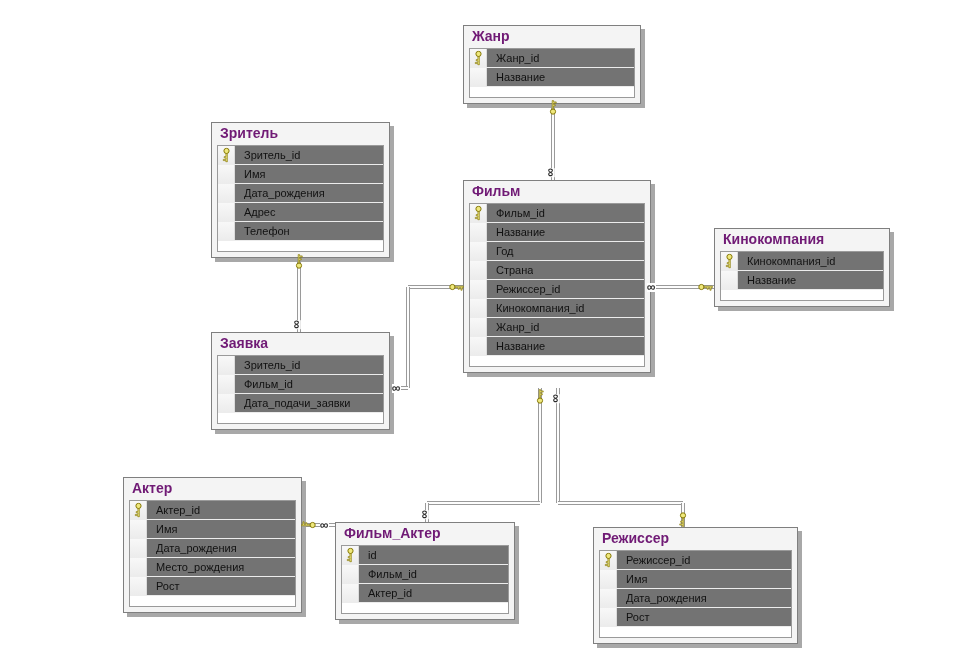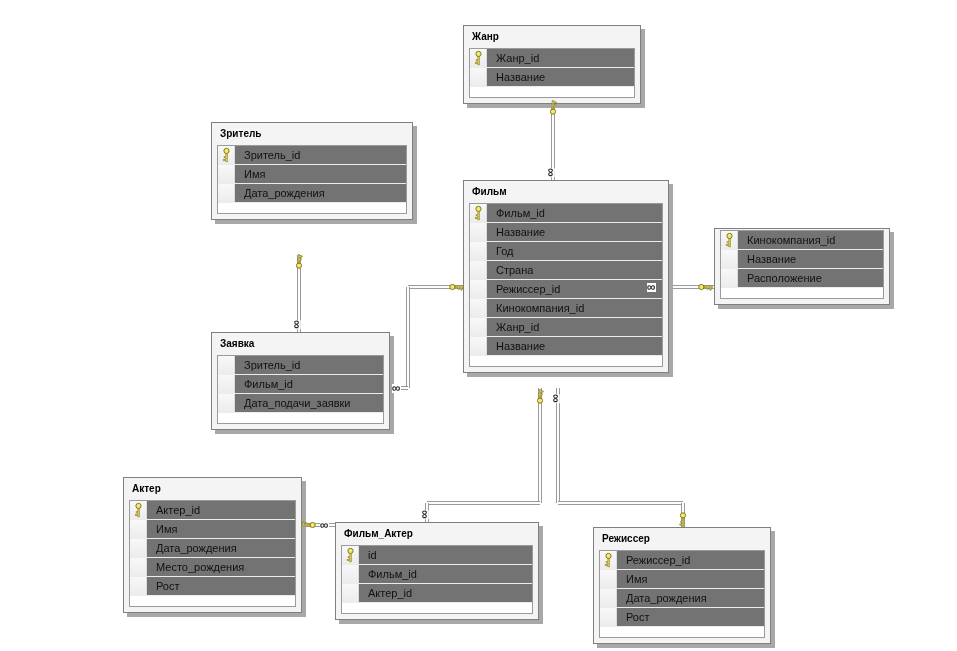--- a/index.html
+++ b/index.html
@@ -6,21 +6,21 @@
   .canvas{
     position:relative;width:957px;height:651px;background:#ffffff;overflow:hidden;
     font-family:"Liberation Sans","DejaVu Sans",sans-serif;
   }
   
   .table-window{
     position:absolute;background:#f4f4f4;border:1px solid #7f7f7f;
     box-shadow:4px 4px 0 #a8a8a8;box-sizing:border-box;padding:1px 5px 5px 5px;z-index:3;
   }
   .table-title{
-    font-size:10px;font-weight:bold;color:#000000;padding:2px 2px 2px 3px;height:17px;
+    font-size:14px;font-weight:bold;color:#701a75;padding:2px 2px 2px 3px;height:17px;
     line-height:15px;white-space:nowrap;overflow:hidden;cursor:default;
   }
   .table-grid{background:#737373;border:1px solid #9a9a9a;}
   .table-row{display:flex;height:19px;box-sizing:border-box;border-bottom:1px solid #ececec;}
   .icon-cell{
     width:17px;min-width:17px;box-sizing:border-box;
     background:linear-gradient(#f8f8f8,#ececec);
     border-right:1px solid #dcdcdc;display:flex;align-items:center;justify-content:center;
   }
   .icon-cell .pk{display:flex;align-items:center;justify-content:center;}
@@ -128,21 +128,21 @@
             </div>
     <div class="field-name">Жанр_id</div>
   </div>
           <div class="table-row">
     <div class="icon-cell"></div>
     <div class="field-name">Название</div>
   </div>
           <div class="grid-empty"></div>
         </div>
   </div>
-      <div class="table-window" style="left: 211px; top: 122px; width: 202px;">
+      <div class="table-window" style="left: 211px; top: 122px; width: 179px;">
     <div class="table-title">Зритель</div>
     <div class="table-grid">
           <div class="table-row">
     <div class="icon-cell">
               <span class="pk">
                 <svg width="15" height="10" viewBox="0 0 15 10">
                   <circle cx="3.4" cy="5" r="2.6" fill="#efe87c" stroke="#86790a" stroke-width="1"></circle>
                   <path d="M6 4.2 H14.4 V5.6 H13.1 V8.2 H11.9 V5.6 H10.3 V7.3 H9.1 V5.6 H6 Z" fill="#efe87c" stroke="#86790a" stroke-width="0.7" stroke-linejoin="round"></path>
                 </svg>
               </span>
@@ -150,24 +150,32 @@
     <div class="field-name">Зритель_id</div>
   </div>
           <div class="table-row">
     <div class="icon-cell"></div>
     <div class="field-name">Имя</div>
   </div>
           <div class="table-row">
     <div class="icon-cell"></div>
     <div class="field-name">Дата_рождения</div>
   </div>
-          <div class="grid-empty"></div>
-        </div>
-  </div>
-      <div class="table-window" style="left: 463px; top: 180px; width: 206px;">
+          <div class="table-row">
+    <div class="icon-cell"></div>
+    <div class="field-name">Адрес</div>
+  </div>
+          <div class="table-row">
+    <div class="icon-cell"></div>
+    <div class="field-name">Телефон</div>
+  </div>
+          <div class="grid-empty"></div>
+        </div>
+  </div>
+      <div class="table-window" style="left: 463px; top: 180px; width: 188px;">
     <div class="table-title">Фильм</div>
     <div class="table-grid">
           <div class="table-row">
     <div class="icon-cell">
               <span class="pk">
                 <svg width="15" height="10" viewBox="0 0 15 10">
                   <circle cx="3.4" cy="5" r="2.6" fill="#efe87c" stroke="#86790a" stroke-width="1"></circle>
                   <path d="M6 4.2 H14.4 V5.6 H13.1 V8.2 H11.9 V5.6 H10.3 V7.3 H9.1 V5.6 H6 Z" fill="#efe87c" stroke="#86790a" stroke-width="0.7" stroke-linejoin="round"></path>
                 </svg>
               </span>
@@ -199,39 +207,36 @@
     <div class="field-name">Жанр_id</div>
   </div>
           <div class="table-row">
     <div class="icon-cell"></div>
     <div class="field-name">Название</div>
   </div>
           <div class="grid-empty"></div>
         </div>
   </div>
       <div class="table-window" style="left: 714px; top: 228px; width: 176px;">
+    <div class="table-title">Кинокомпания</div>
     <div class="table-grid">
           <div class="table-row">
     <div class="icon-cell">
               <span class="pk">
                 <svg width="15" height="10" viewBox="0 0 15 10">
                   <circle cx="3.4" cy="5" r="2.6" fill="#efe87c" stroke="#86790a" stroke-width="1"></circle>
                   <path d="M6 4.2 H14.4 V5.6 H13.1 V8.2 H11.9 V5.6 H10.3 V7.3 H9.1 V5.6 H6 Z" fill="#efe87c" stroke="#86790a" stroke-width="0.7" stroke-linejoin="round"></path>
                 </svg>
               </span>
             </div>
     <div class="field-name">Кинокомпания_id</div>
   </div>
           <div class="table-row">
     <div class="icon-cell"></div>
     <div class="field-name">Название</div>
-  </div>
-          <div class="table-row">
-    <div class="icon-cell"></div>
-    <div class="field-name">Расположение</div>
   </div>
           <div class="grid-empty"></div>
         </div>
   </div>
       <div class="table-window" style="left: 211px; top: 332px; width: 179px;">
     <div class="table-title">Заявка</div>
     <div class="table-grid">
           <div class="table-row">
     <div class="icon-cell"></div>
     <div class="field-name">Зритель_id</div>
@@ -273,21 +278,21 @@
     <div class="icon-cell"></div>
     <div class="field-name">Место_рождения</div>
   </div>
           <div class="table-row">
     <div class="icon-cell"></div>
     <div class="field-name">Рост</div>
   </div>
           <div class="grid-empty"></div>
         </div>
   </div>
-      <div class="table-window" style="left: 335px; top: 522px; width: 204px;">
+      <div class="table-window" style="left: 335px; top: 522px; width: 180px;">
     <div class="table-title">Фильм_Актер</div>
     <div class="table-grid">
           <div class="table-row">
     <div class="icon-cell">
               <span class="pk">
                 <svg width="15" height="10" viewBox="0 0 15 10">
                   <circle cx="3.4" cy="5" r="2.6" fill="#efe87c" stroke="#86790a" stroke-width="1"></circle>
                   <path d="M6 4.2 H14.4 V5.6 H13.1 V8.2 H11.9 V5.6 H10.3 V7.3 H9.1 V5.6 H6 Z" fill="#efe87c" stroke="#86790a" stroke-width="0.7" stroke-linejoin="round"></path>
                 </svg>
               </span>
@@ -298,21 +303,21 @@
     <div class="icon-cell"></div>
     <div class="field-name">Фильм_id</div>
   </div>
           <div class="table-row">
     <div class="icon-cell"></div>
     <div class="field-name">Актер_id</div>
   </div>
           <div class="grid-empty"></div>
         </div>
   </div>
-      <div class="table-window" style="left: 593px; top: 527px; width: 178px;">
+      <div class="table-window" style="left: 593px; top: 527px; width: 205px;">
     <div class="table-title">Режиссер</div>
     <div class="table-grid">
           <div class="table-row">
     <div class="icon-cell">
               <span class="pk">
                 <svg width="15" height="10" viewBox="0 0 15 10">
                   <circle cx="3.4" cy="5" r="2.6" fill="#efe87c" stroke="#86790a" stroke-width="1"></circle>
                   <path d="M6 4.2 H14.4 V5.6 H13.1 V8.2 H11.9 V5.6 H10.3 V7.3 H9.1 V5.6 H6 Z" fill="#efe87c" stroke="#86790a" stroke-width="0.7" stroke-linejoin="round"></path>
                 </svg>
               </span>

